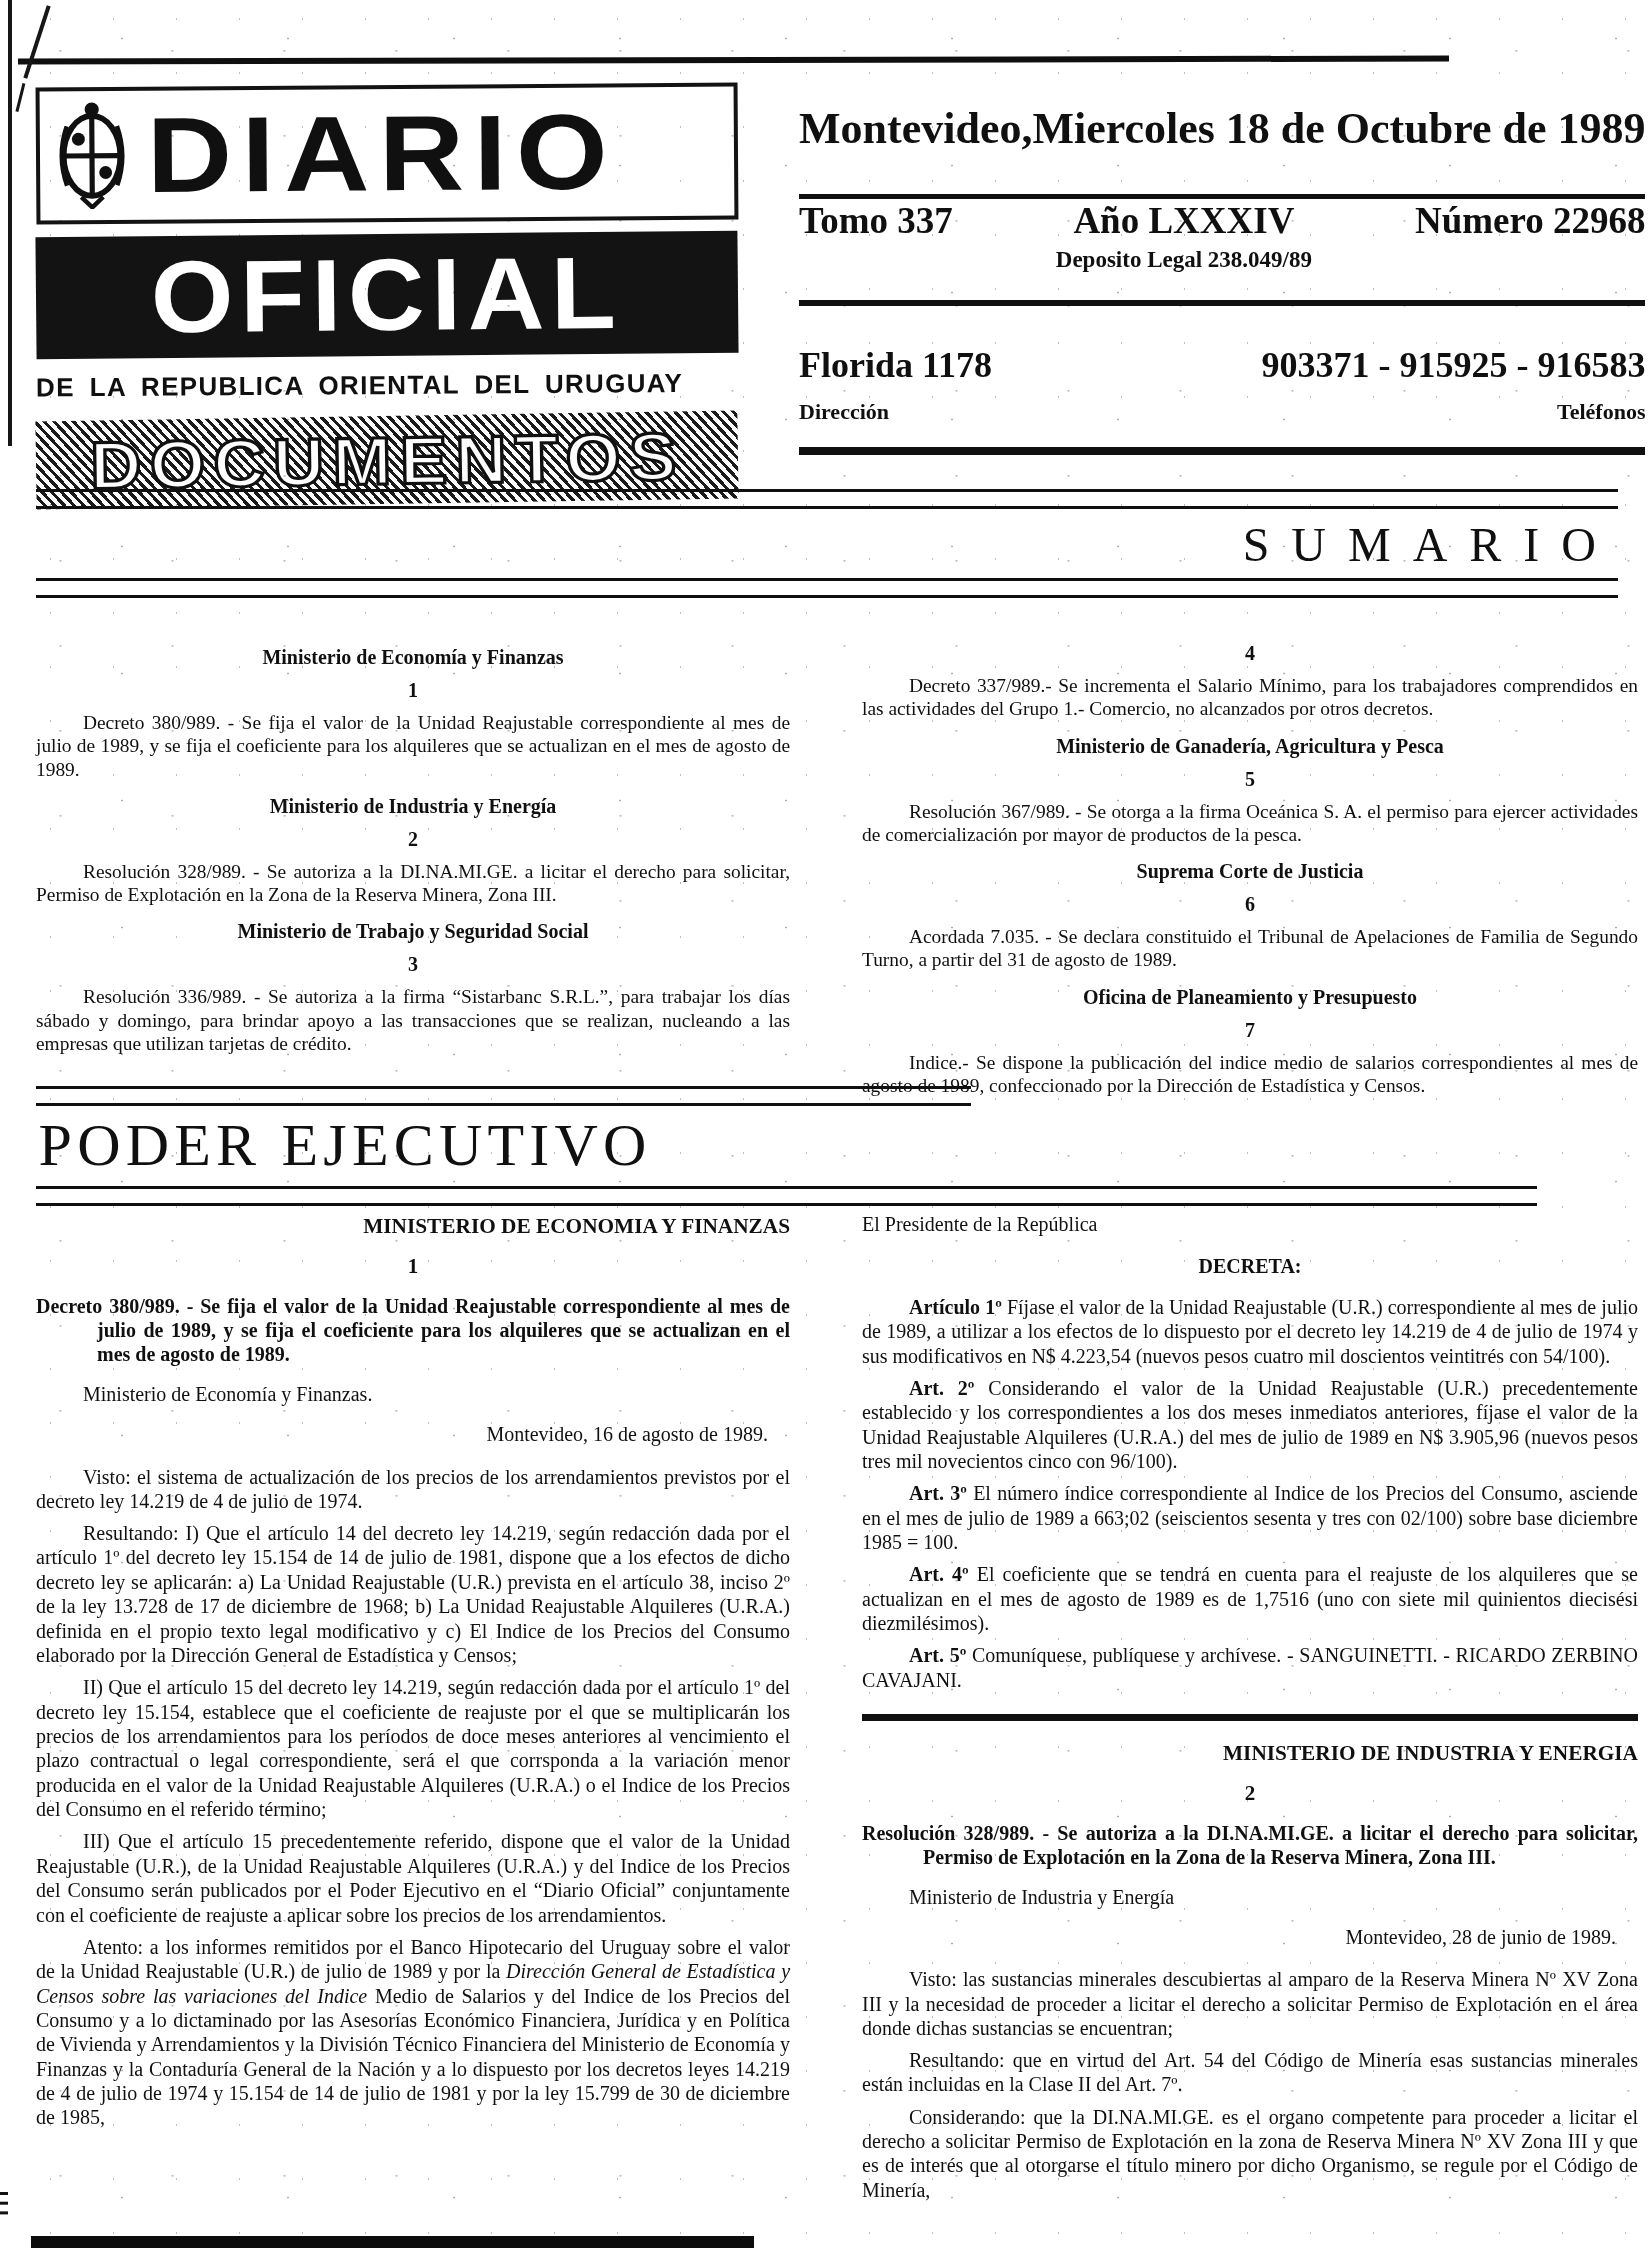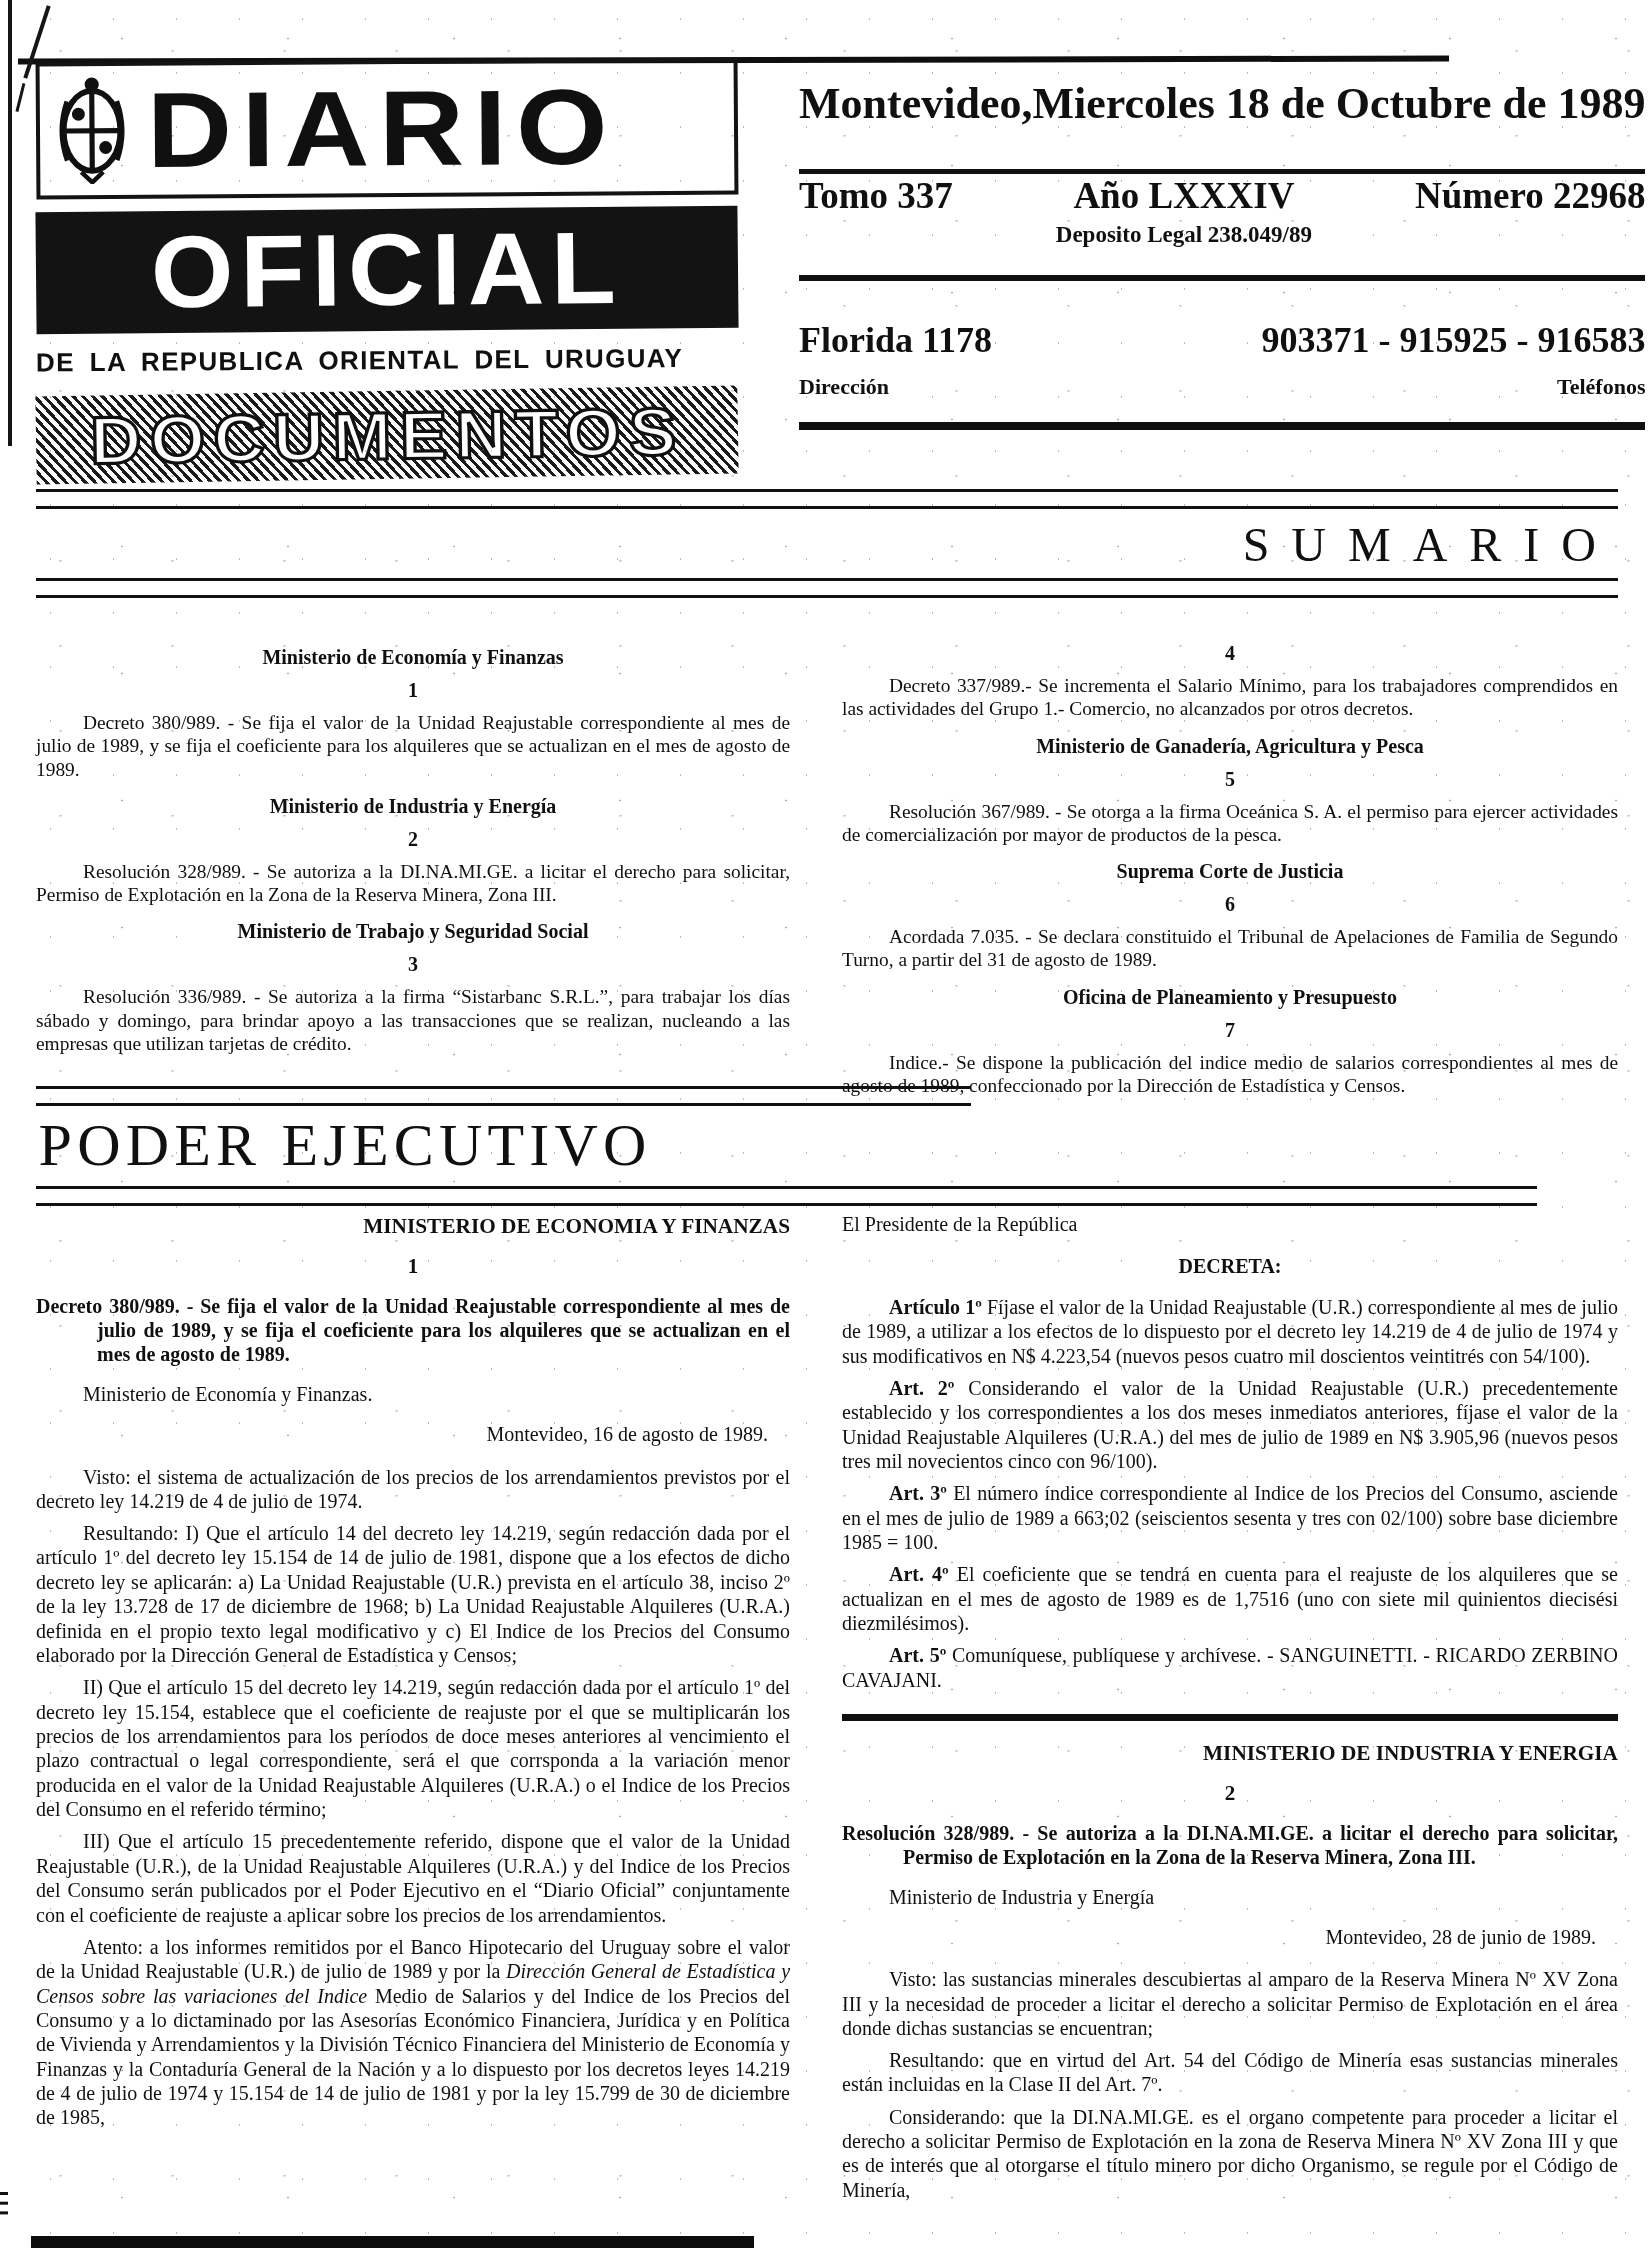--- a/index.html
+++ b/index.html
@@ -21,21 +21,21 @@
   }
   
   .top-rule{position:absolute;left:18px;top:57px;width:1431px;height:5.8px;background:#0f0f0f;transform:rotate(-.12deg);}
   .edge-line{position:absolute;left:7.8px;top:0;width:4.5px;height:446px;background:#161616;}
   .corner-slash{position:absolute;left:35px;top:3.9px;width:3.9px;height:76px;background:#161616;transform:rotate(18deg);}
   .corner-tick{position:absolute;left:19.4px;top:83px;width:2.6px;height:28.5px;background:#161616;transform:rotate(14deg);}
   .left-ticks{position:absolute;left:0;top:2192px;width:7.8px;height:3.2px;background:#111;box-shadow:0 9.7px 0 #111,0 19.4px 0 #111;}
   .cut-bar{position:absolute;left:31px;top:2236px;width:723px;height:11.6px;background:#0c0c0c;}
 
   
-  .masthead{position:absolute;left:36px;top:60px;width:1582px;display:flex;gap:61px;}
+  .masthead{position:absolute;left:36px;top:85px;width:1582px;display:flex;gap:61px;}
   .logo{width:702px;flex:0 0 auto;}
   .diario-box{border:4.5px solid #131313;height:129px;display:flex;align-items:center;padding:0 14.2px;gap:17px;transform:rotate(-.4deg);}
   .diario-text{font-family:"Liberation Sans", sans-serif;font-weight:900;font-size:109px;letter-spacing:9px;line-height:1;transform:scaleX(1.08) scaleY(.98);transform-origin:left center;}
   .coat{flex:0 0 auto;}
   .oficial-box{margin-top:11.6px;background:#131313;height:122px;display:flex;align-items:center;justify-content:center;transform:rotate(-.55deg);}
   .oficial-text{color:#fff;font-family:"Liberation Sans", sans-serif;font-weight:900;font-size:102px;line-height:1;letter-spacing:6.5px;transform:scaleX(1.04);}
   .motto{margin-top:14.2px;font-family:"Liberation Sans", sans-serif;font-weight:900;font-size:26px;letter-spacing:1.3px;word-spacing:6.5px;transform:rotate(-.4deg);white-space:nowrap;}
   .documentos-box{margin-top:15.5px;height:88px;display:flex;align-items:center;justify-content:center;transform:rotate(-.9deg);
     background:repeating-linear-gradient(48deg,#1a1a1a 0 3.2px,#fbfbfb 3.2px 7.1px);}
   .documentos-text{font-family:"Liberation Sans", sans-serif;font-weight:900;font-size:67px;letter-spacing:7.8px;color:#fff;-webkit-text-stroke:3.2px #101010;transform:scaleX(1.06);}
@@ -56,21 +56,21 @@
 
   
   .double-rule{border-top:3.9px solid #101010;border-bottom:3.9px solid #101010;height:14.2px;}
   .double-rule.short{width:935px;}
   .double-rule.wide{width:1501px;}
   .heavy-hr{height:7.1px;background:#101010;margin:22px 0 19.4px;}
 
   
   .sumario{position:absolute;left:36px;top:489px;width:1582px;}
   .sumario-title{font-size:48px;font-weight:400;letter-spacing:22px;margin:10.4px 0 7.8px 2.6px;line-height:1.05;text-align:right;}
-  .cols{display:grid;grid-template-columns:754px 776px;column-gap:52px;text-align:justify;}
+  .cols{display:grid;grid-template-columns:754px 776px;column-gap:72px;text-align:justify;}
   .sum-cols{margin-top:34px;font-size:19.4px;line-height:1.2;}
   .c-head{text-align:center;font-weight:bold;font-size:20px;margin:13px 0 2.6px;}
   .c-num{text-align:center;font-weight:bold;font-size:20px;margin:9px 0;}
   .sum-p{text-indent:47px;margin:5.2px 0 6.5px;}
 
   
   .poder-band{position:absolute;left:36px;top:1086px;width:1582px;}
   .poder-title{font-size:60px;font-weight:400;letter-spacing:5.2px;margin:7.8px 0 9px 2.6px;line-height:1.05;}
 
   

